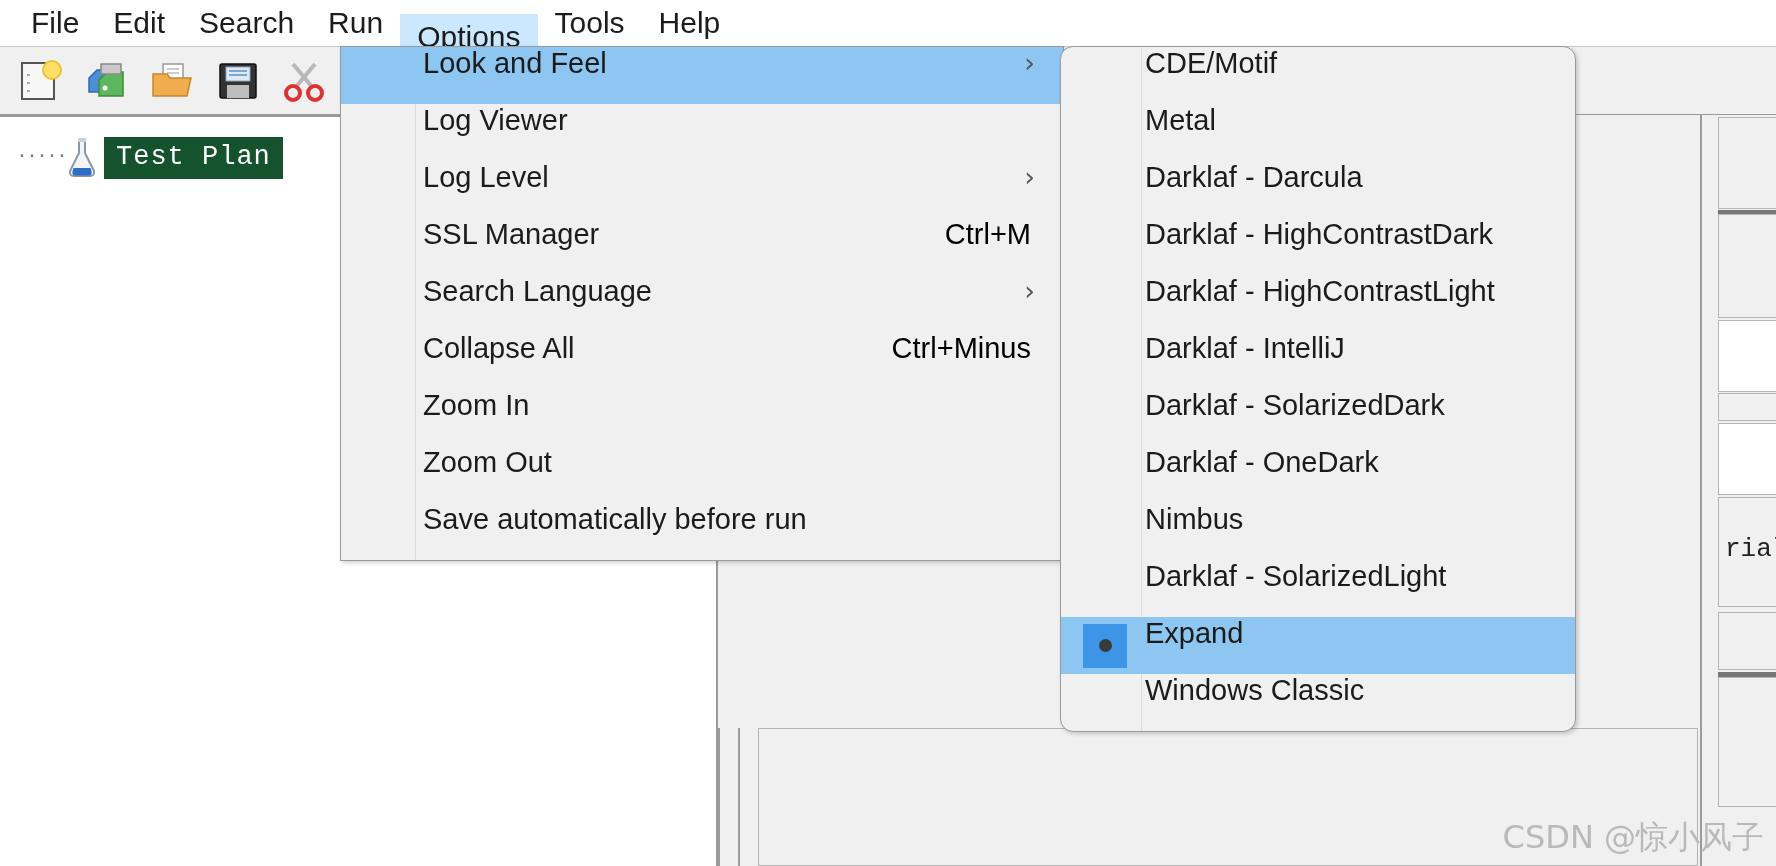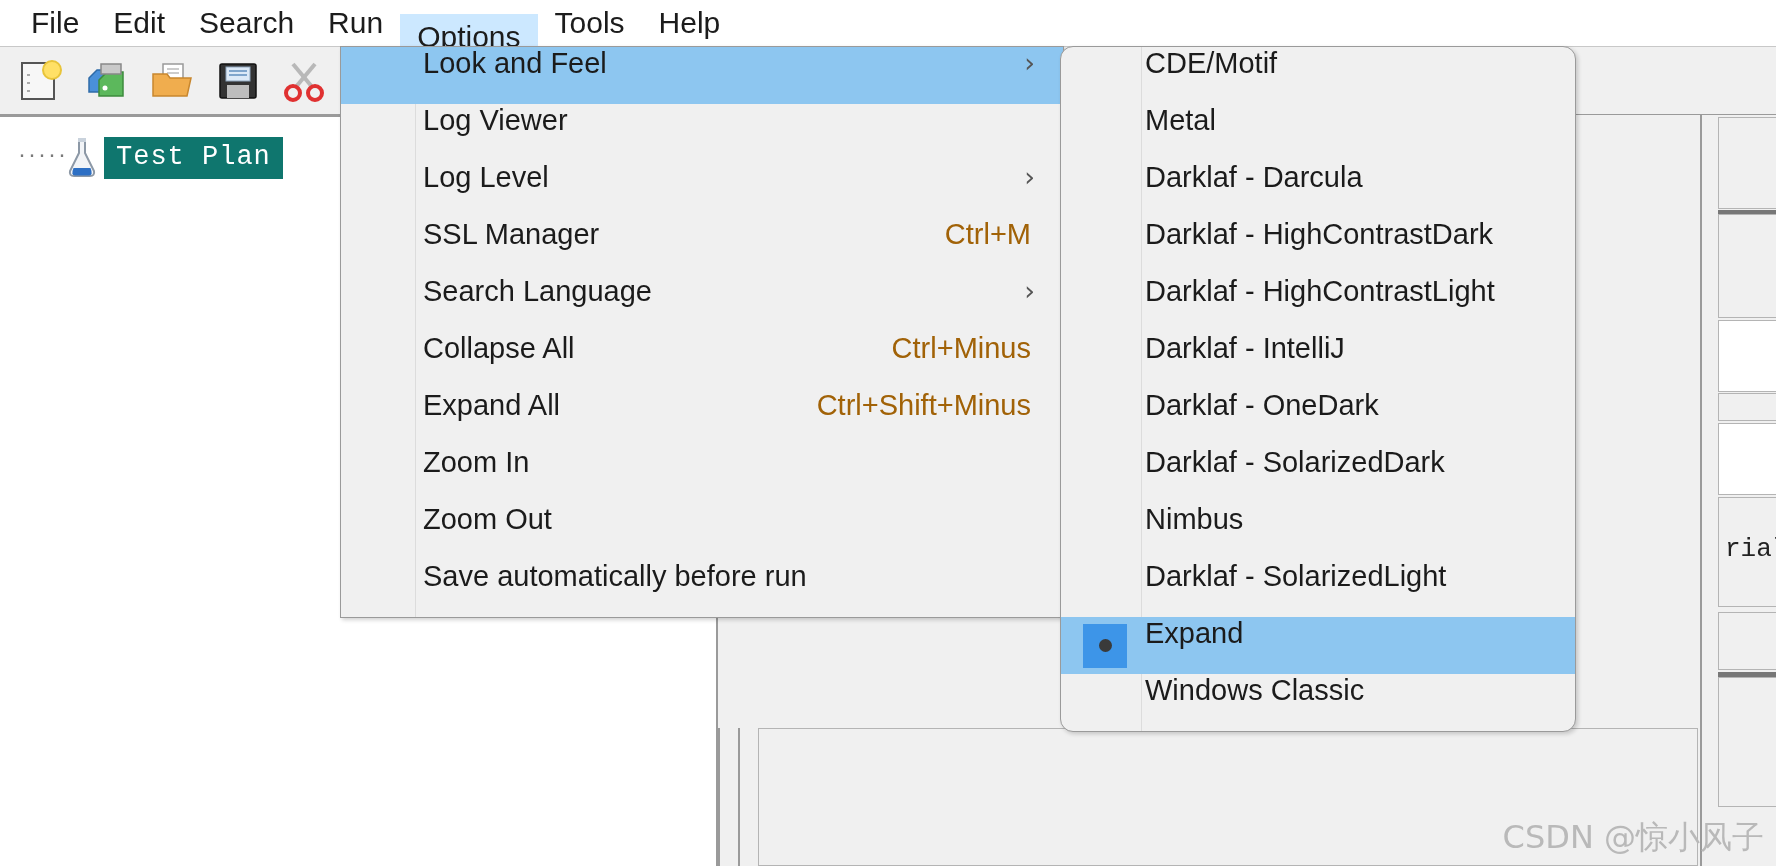--- a/index.html
+++ b/index.html
@@ -47,21 +47,21 @@
     border-right: 2px solid #9a9a9a;
     border-top: 2px solid #9a9a9a;
   }
   .tree-row { display: flex; align-items: center; height: 46px; margin-top: 18px; padding-left: 18px; }
   .tree-dots {
     width: 42px; color: #7a7a7a; font-size: 24px; letter-spacing: 2px;
     line-height: 10px; align-self: center; padding-bottom: 8px;
   }
   .tree-icon { width: 44px; height: 44px; display:flex; align-items:center; justify-content:center; }
   .tree-label {
-    background: #0f766e; color: #ffffff;
+    background: #14532d; color: #ffffff;
     font-family: "Liberation Mono", monospace; font-size: 27px;
     padding: 5px 12px 7px 12px; letter-spacing: 1px; white-space: nowrap;
   }
 
   
   .rp { position: absolute; background: #f0f0f0; }
   .rp-white { background: #ffffff; }
   .rp-border { border: 1px solid #b4b4b4; }
   .rp-text {
     font-family: "Liberation Mono", monospace; font-size: 26px; color: #222;
@@ -86,21 +86,21 @@
   }
 
   .menu-item {
     position: relative; display: flex; align-items: flex-start;
     height: 57px; padding-left: 82px; padding-right: 18px;
     font-size: 29px; color: #1b1b1b; white-space: nowrap; cursor: default;
   }
   #laf-menu .menu-item { padding-left: 84px; height: 57px; }
   .menu-item.sel { background: #8dc6f0; }
   .menu-item .label { flex: 1; }
-  .menu-item .accel { color: #a16207; font-size: 29px; margin-left: 40px; padding-right: 14px; }
+  .menu-item .accel { color: #000000; font-size: 29px; margin-left: 40px; padding-right: 14px; }
   .menu-item .arrow {
     font-size: 27px; color: #555; margin-left: 24px; padding-right: 10px;
     font-family: "DejaVu Sans", sans-serif;
   }
   .radio-box {
     position: absolute; left: 22px; top: 50%; transform: translateY(-50%);
     width: 44px; height: 44px; background: #3d95e8;
     display: flex; align-items: center; justify-content: center;
   }
   .radio-dot { width: 13px; height: 13px; border-radius: 50%; background: #3a3a3a; }
@@ -232,24 +232,20 @@
     <div class="menu-item">
       <span class="label">Search Language</span>
       <span class="arrow">›</span>
     </div>
 
     <div class="menu-item">
       <span class="label">Collapse All</span>
       <span class="accel">Ctrl+Minus</span>
     </div>
 
-    <div class="menu-item">
-      <span class="label">Expand All</span>
-      <span class="accel">Ctrl+Shift+Minus</span>
-    </div>
 
     <div class="menu-item">
       <span class="label">Zoom In</span>
     </div>
 
     <div class="menu-item">
       <span class="label">Zoom Out</span>
     </div>
 
     <div class="menu-item">
@@ -272,24 +268,24 @@
     <div class="menu-item">
       <span class="label">Darklaf - HighContrastDark</span>
     </div>
     <div class="menu-item">
       <span class="label">Darklaf - HighContrastLight</span>
     </div>
     <div class="menu-item">
       <span class="label">Darklaf - IntelliJ</span>
     </div>
     <div class="menu-item">
+      <span class="label">Darklaf - SolarizedDark</span>
+    </div>
+    <div class="menu-item">
       <span class="label">Darklaf - OneDark</span>
-    </div>
-    <div class="menu-item">
-      <span class="label">Darklaf - SolarizedDark</span>
     </div>
     <div class="menu-item">
       <span class="label">Nimbus</span>
     </div>
     <div class="menu-item">
       <span class="label">Darklaf - SolarizedLight</span>
     </div>
     <div class="menu-item sel">
       <span class="radio-box">
         <span class="radio-dot"></span>

